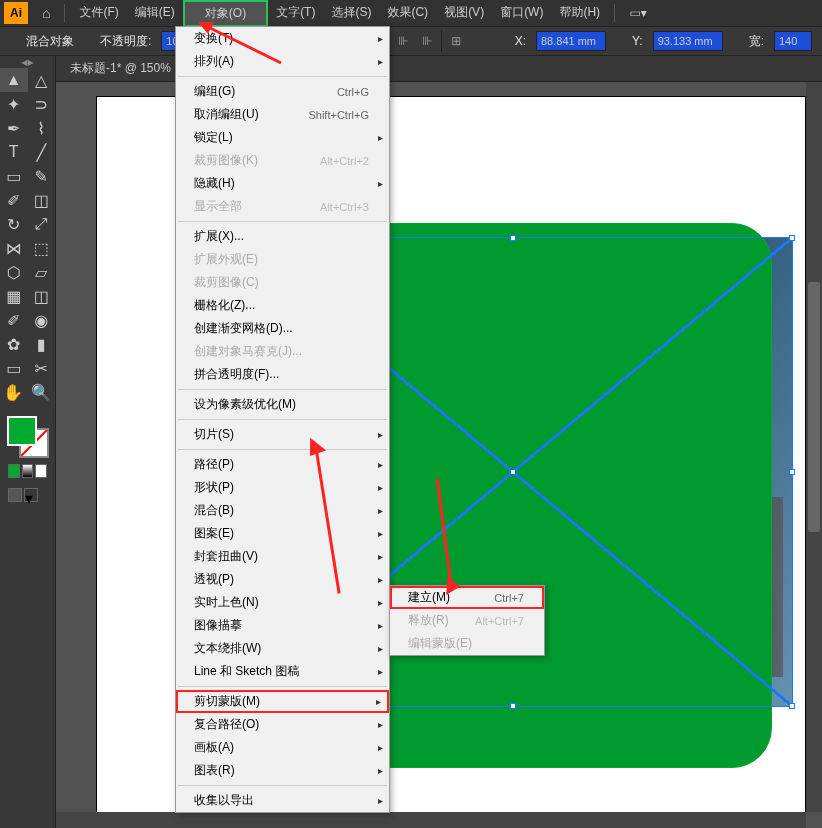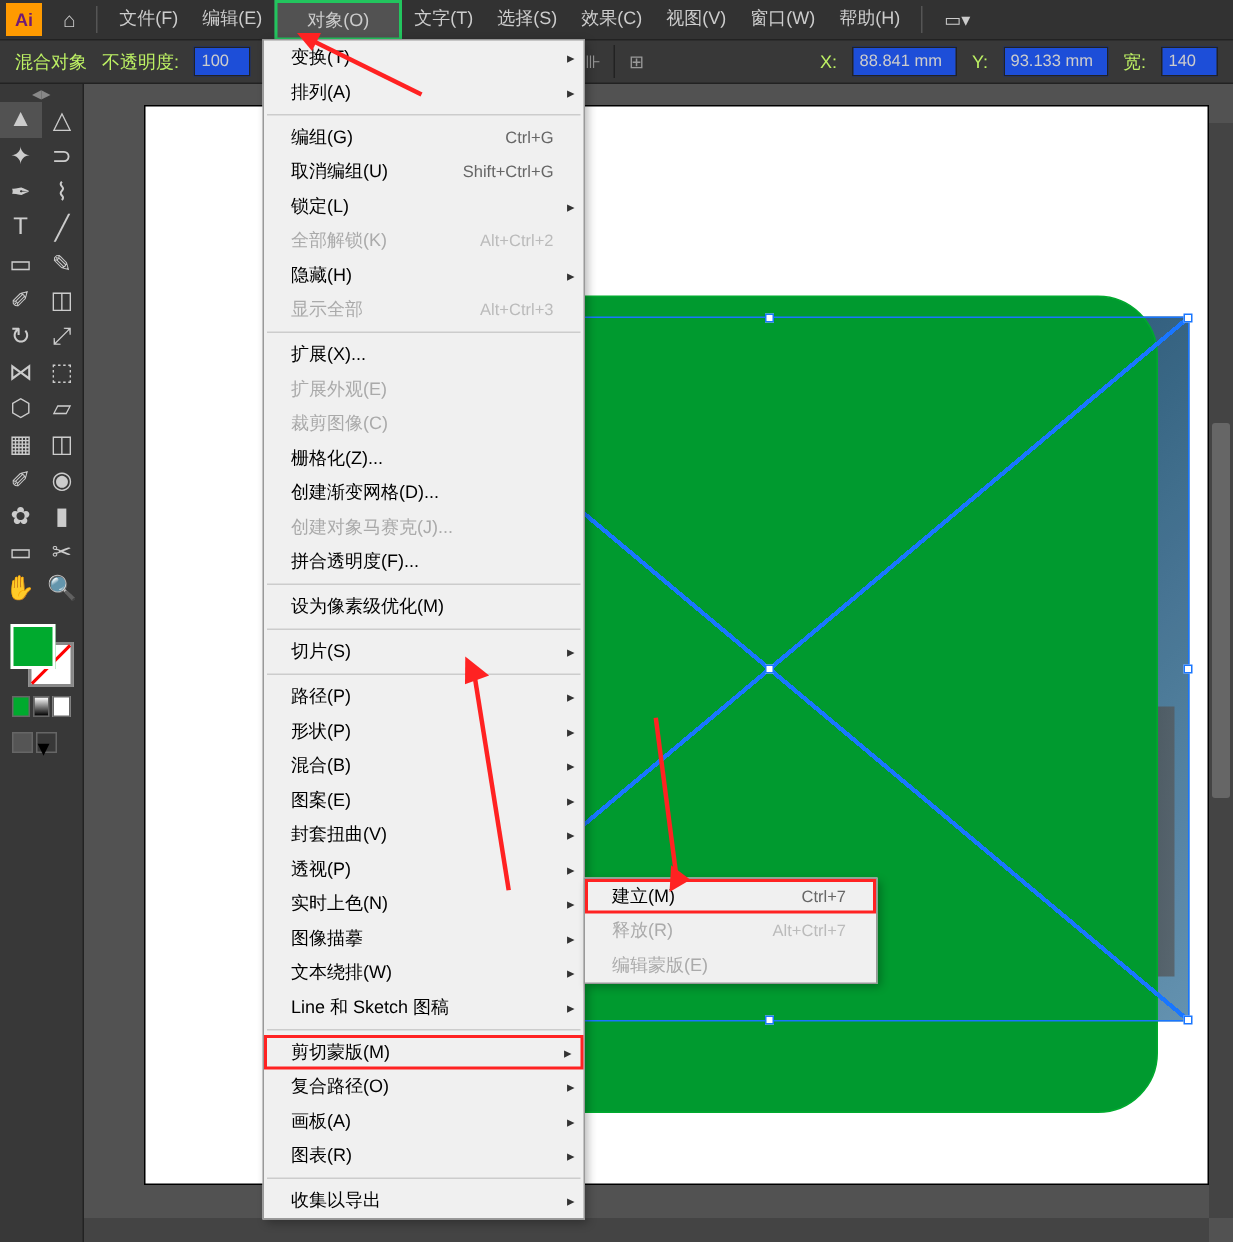--- a/index.html
+++ b/index.html
@@ -1,27 +1,27 @@
 <!DOCTYPE html>
 <html><head>
 <meta charset="utf-8">
 <style>
 * { margin: 0; padding: 0; box-sizing: border-box; font-family: "Microsoft YaHei", sans-serif; }
 body { background: #323232; width: 822px; height: 828px; overflow: hidden; position: relative; }
 
 .menubar { height: 26px; background: #323232; display: flex; align-items: center; padding: 0 4px; color: #ccc; font-size: 12px; }
-.menubar .logo { width: 24px; height: 22px; background: #FF9A00; color: #701a75; font-weight: bold; display: flex; align-items: center; justify-content: center; font-size: 12px; margin-right: 6px; }
+.menubar .logo { width: 24px; height: 22px; background: #FF9A00; color: #000000; font-weight: bold; display: flex; align-items: center; justify-content: center; font-size: 12px; margin-right: 6px; }
 .menubar .home { margin: 0 8px; color: #ccc; font-size: 14px; }
 .menubar .mitem { padding: 4px 8px; cursor: default; }
 .menubar .mitem.active { background: #525252; border: 2px solid #22c55e; padding: 3px 20px; }
 .menubar .sep { width: 1px; height: 18px; background: #555; margin: 0 6px; }
 .menubar .dropdown-icon { width: 22px; height: 18px; margin-left: 6px; display: flex; align-items: center; justify-content: center; }
 
 .controlbar { height: 30px; background: #383838; display: flex; align-items: center; padding: 0 10px; color: #ccc; font-size: 12px; gap: 10px; border-top: 1px solid #222; border-bottom: 1px solid #222; }
-.controlbar .label { color: #bef264; }
+.controlbar .label { color: #e5e5e5; margin-left: 16px; }
 .controlbar .num-input { background: #1d4ed8; border: 1px solid #222; color: #ccc; width: 38px; height: 20px; padding: 0 4px; font-size: 11px; }
 .controlbar .num-input.wide { width: 70px; }
 .controlbar .icon-btn { width: 20px; height: 20px; display: flex; align-items: center; justify-content: center; color: #999; }
 .controlbar .divider { width: 1px; height: 22px; background: #222; }
 
 .main-area { display: flex; height: calc(828px - 56px); }
 
 .toolbox { width: 56px; background: #383838; display: flex; flex-direction: column; padding-top: 2px; border-right: 1px solid #222; }
 .tool-toggle { height: 10px; display: flex; justify-content: center; color: #888; font-size: 8px; }
 .toolrow { display: flex; height: 24px; }
@@ -57,21 +57,21 @@
 
 .dropdown-menu { position: absolute; left: 175px; top: 26px; width: 215px; background: #f0f0f0; border: 1px solid #999; box-shadow: 2px 2px 6px rgba(0,0,0,0.3); font-size: 12px; z-index: 100; }
 .menu-item { display: flex; justify-content: space-between; align-items: center; padding: 3px 20px 3px 18px; cursor: default; color: #000; position: relative; }
 .menu-item.disabled { color: #aaa; }
 .menu-item .shortcut { color: #666; font-size: 11px; }
 .menu-item.disabled .shortcut { color: #bbb; }
 .menu-item.has-sub::after { content: '▸'; position: absolute; right: 6px; font-size: 10px; color: #333; }
 .menu-sep { height: 1px; background: #ccc; margin: 3px 2px; }
 .menu-item.highlighted { border: 2px solid #ff2222; padding: 1px 18px 1px 16px; }
 
-.submenu { position: absolute; left: 389px; top: 585px; width: 196px; background: #f0f0f0; border: 1px solid #999; box-shadow: 2px 2px 6px rgba(0,0,0,0.3); font-size: 12px; z-index: 101; }
+.submenu { position: absolute; left: 389px; top: 585px; width: 156px; background: #f0f0f0; border: 1px solid #999; box-shadow: 2px 2px 6px rgba(0,0,0,0.3); font-size: 12px; z-index: 101; }
 
 .arrow-anno { position: absolute; pointer-events: none; z-index: 200; }
 .arrow1 { left: 196px; top: 18px; width: 90px; height: 50px; }
 .arrow2 { left: 278px; top: 443px; width: 100px; height: 150px; transform: rotate(140deg); }
 .arrow3 { left: 400px; top: 480px; width: 90px; height: 110px; transform: rotate(30deg); }
 .arrow-anno svg { width: 100%; height: 100%; }
 
 .scrollbar-v { position: absolute; right: 0; top: 26px; bottom: 16px; width: 16px; background: #444; }
 .scrollbar-v .thumb { position: absolute; left: 2px; right: 2px; top: 200px; height: 250px; background: #666; border-radius: 2px; }
 .scrollbar-h { position: absolute; left: 0; right: 16px; bottom: 0; height: 16px; background: #444; }
@@ -195,20 +195,21 @@
         <div style="background:#fff;position:relative"></div>
       </div>
       <div class="swatch-mini" style="margin-top:6px">
         <div style="background:#555"></div>
         <div>▾</div>
       </div>
     </div>
   </div>
 
   <div class="canvas-area">
+    <div class="doc-tab">未标题-1* @ 150%</div>
     <div class="canvas-viewport">
       <div class="artboard">
         <div class="image-layer">
           <div class="palm"></div>
             <div class="building"></div>
         </div>
         <div class="green-rect"></div>
         <div class="selection-box">
           <div class="handle tl"></div>
           <div class="handle tm"></div>
@@ -242,21 +243,21 @@
       <span class="shortcut">Ctrl+G</span>
     </div>
     <div class="menu-item">
       <span>取消编组(U)</span>
       <span class="shortcut">Shift+Ctrl+G</span>
     </div>
     <div class="menu-item has-sub">
       <span>锁定(L)</span>
     </div>
     <div class="menu-item disabled">
-      <span>全部解锁(K)</span>
+      <span>裁剪图像(K)</span>
       <span class="shortcut">Alt+Ctrl+2</span>
     </div>
     <div class="menu-item has-sub">
       <span>隐藏(H)</span>
     </div>
     <div class="menu-item disabled">
       <span>显示全部</span>
       <span class="shortcut">Alt+Ctrl+3</span>
     </div>
     <div class="menu-sep"></div>

